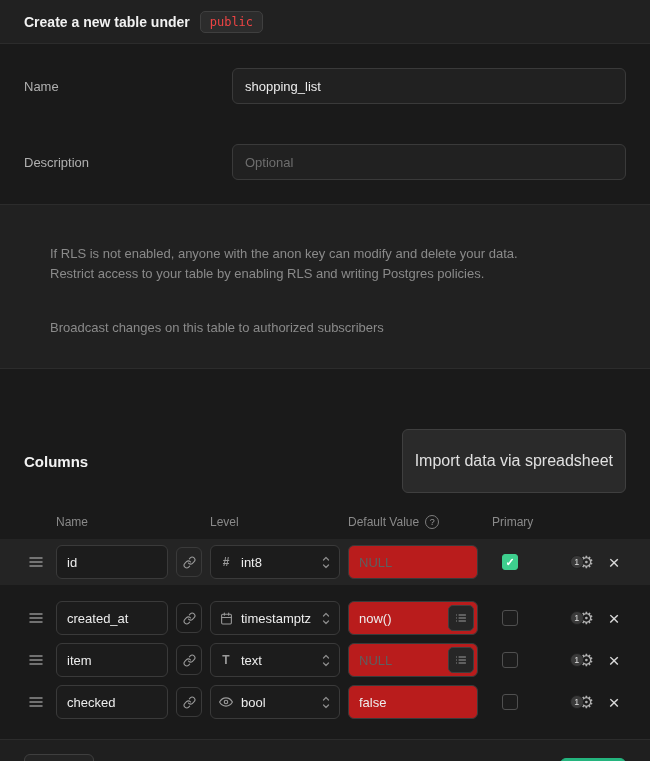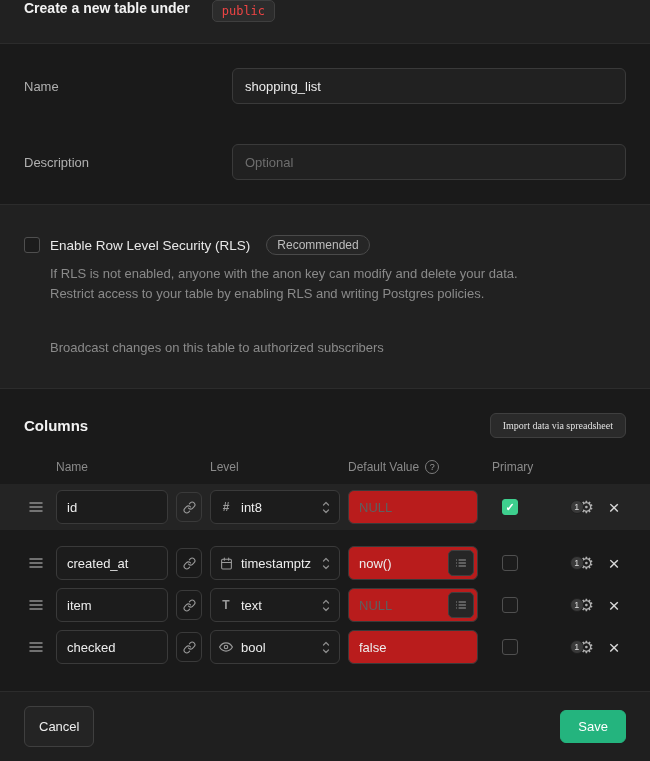--- a/index.html
+++ b/index.html
@@ -9,21 +9,21 @@
     color: #ededed;
     font-family: "Liberation Sans", sans-serif;
     font-size: 13px;
     overflow: hidden;
   }
   .app { height: 100%; display: flex; flex-direction: column; }
 
   
   .header {
     height: 44px; flex: none;
-    display: flex; align-items: flex-start; gap: 22px;
+    display: flex; align-items: center; gap: 10px;
     padding: 0 24px;
     background: #212121;
     border-bottom: 1px solid #2c2c2c;
   }
   .header-title { font-size: 14px; font-weight: 700; color: #f2f2f2; }
   .schema-badge {
     font-family: "DejaVu Sans Mono", monospace;
     font-size: 12px; color: #ef4444;
     background: #2c2c2c; border: 1px solid #3f3f3f;
     border-radius: 5px; padding: 3px 9px;
@@ -62,26 +62,26 @@
   .badge-pill {
     margin-left: 6px; font-size: 12px; color: #bdbdbd;
     border: 1px solid #4a4a4a; border-radius: 999px;
     padding: 2px 10px; background: #262626;
   }
   .toggle-desc { margin: 9px 0 0 26px; color: #8a8a8a; font-size: 13px; line-height: 1.55; max-width: 560px; }
   .realtime-block { margin-top: 34px; }
 
   
   .columns-section { padding: 24px 24px 12px; background: #1a1a1a; flex: 1; }
-  .columns-header { display: flex; justify-content: space-between; align-items: center; }
+  .columns-header { display: flex; justify-content: space-between; align-items: center; margin-top: 36px; }
   .columns-title { font-size: 15px; font-weight: 600; color: #f2f2f2; }
   .import-btn {
     background: #2a2a2a; border: 1px solid #3f3f3f; border-radius: 6px;
-    color: #e0e0e0; font-size: 10px; padding: 6px 12px;
-    font-family: Liberation Serif, serif; cursor: pointer;
+    color: #e0e0e0; font-size: 16px; padding: 22px 12px;
+    font-family: Liberation Sans, sans-serif; cursor: pointer;
   }
 
   .table-head {
     display: flex; align-items: center; gap: 8px;
     margin-top: 22px; margin-bottom: 10px;
     color: #8a8a8a; font-size: 12px;
   }
   .sp-handle { width: 24px; flex: none; }
   .hd-name { width: 112px; flex: none; }
   .sp-link { width: 26px; flex: none; }
@@ -185,25 +185,20 @@
       <input class="text-input" type="text" value="shopping_list" style="">
     </div>
     <div class="form-row">
       <label class="form-label">Description</label>
       <input class="text-input" type="text" placeholder="Optional" style="">
     </div>
   </div>
 
   <div class="toggles-section">
     <div>
-      <div class="toggle-row">
-        <div class="checkbox"></div>
-        <span class="toggle-label">Enable Row Level Security (RLS)</span>
-        <span class="badge-pill">Recommended</span>
-      </div>
       <div class="toggle-desc">
         <div>If RLS is not enabled, anyone with the anon key can modify and delete your data.</div>
         <div>Restrict access to your table by enabling RLS and writing Postgres policies.</div>
       </div>
     </div>
     <div class="realtime-block">
       <div class="toggle-desc">Broadcast changes on this table to authorized subscribers</div>
     </div>
   </div>
 

